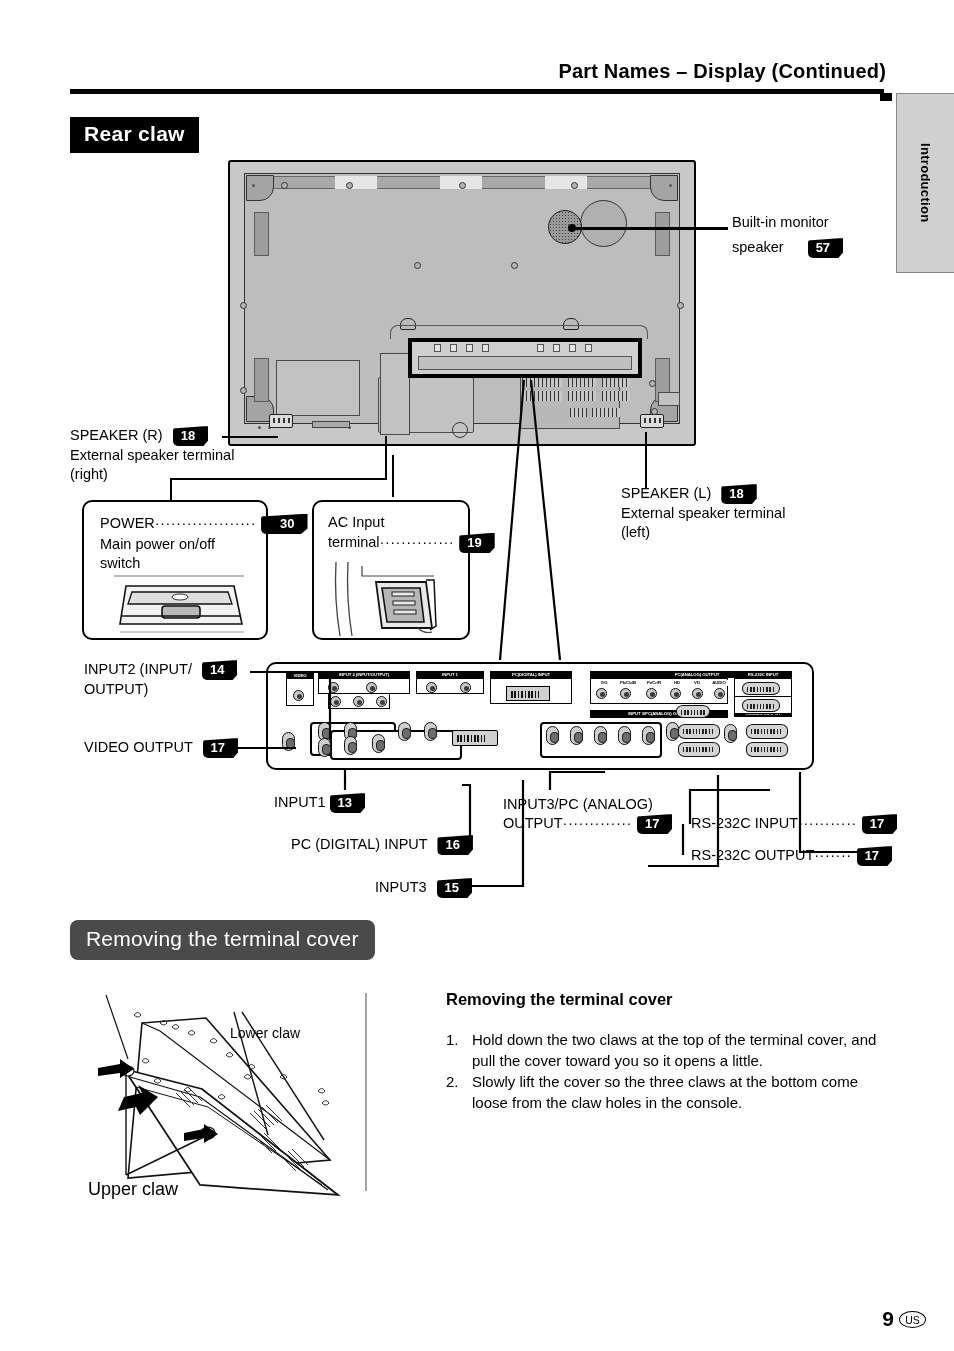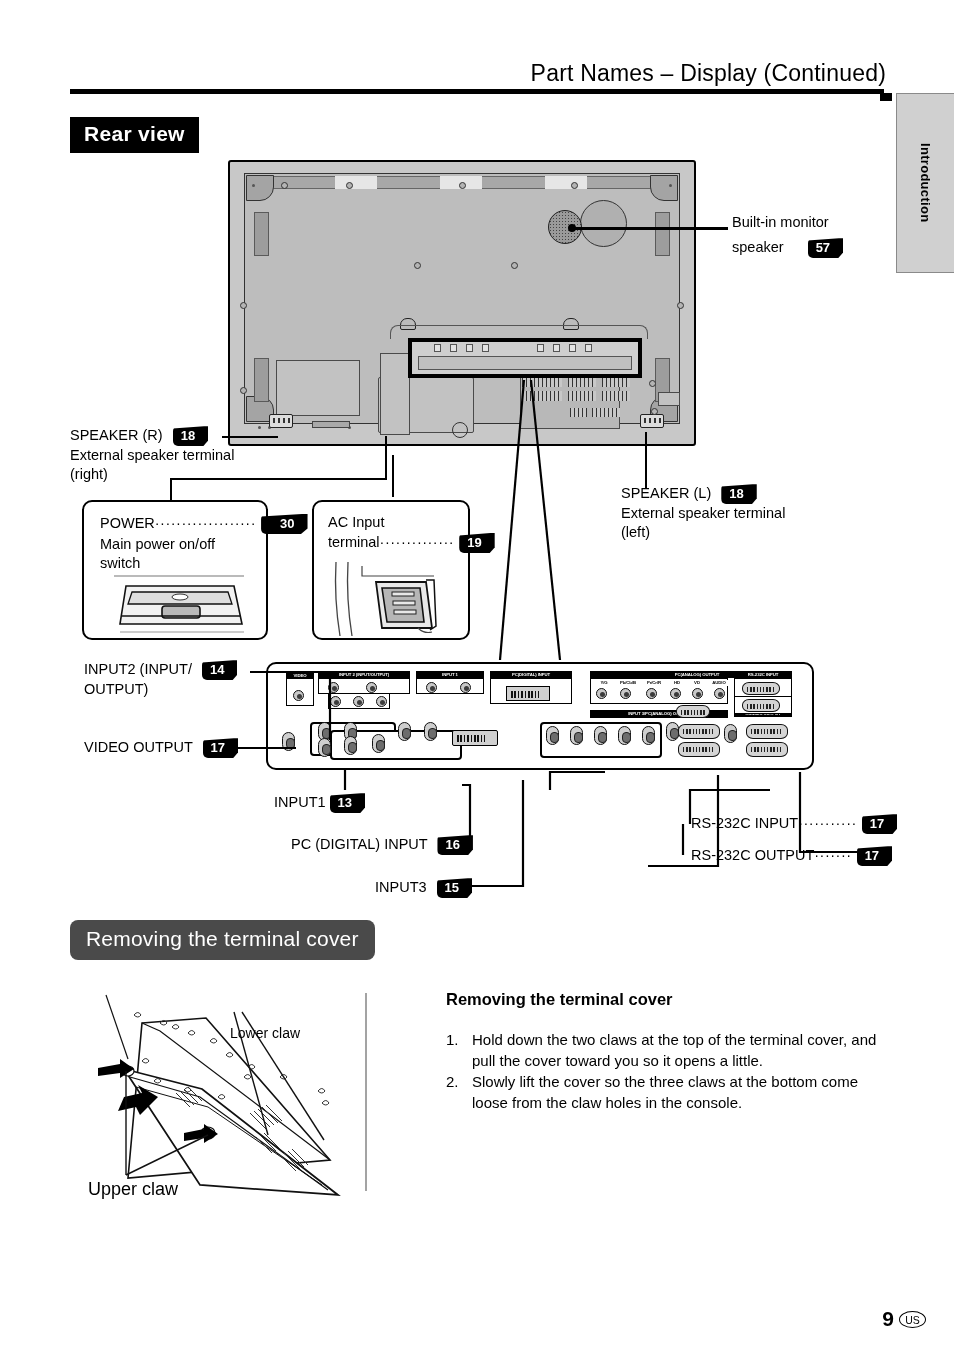--- a/index.html
+++ b/index.html
@@ -8,21 +8,21 @@
     background: #ffffff;
     font-family: "Liberation Sans", sans-serif;
     color: #000;
     overflow: hidden;
   }
   #page { position: relative; width: 954px; height: 1351px; }
 
   
   .hdr-title {
     position: absolute; right: 68px; top: 60px;
-    font-size: 23px; font-weight: normal; letter-spacing: .2px;
+    font-size: 20px; font-weight: bold; letter-spacing: .2px;
   }
   .hdr-rule {
     position: absolute; left: 70px; top: 89px; width: 814px; height: 5px;
     background: #000;
   }
   .section-black {
     position: absolute; left: 70px; top: 117px;
     background: #000; color: #fff;
     font-size: 21px; font-weight: bold;
     padding: 5px 14px 7px 14px;
@@ -213,21 +213,21 @@
   
   .claw-svg { position: absolute; left: 80px; top: 985px; }
 </style>
 </head>
 <body>
 
 <div id="page">
 
   <div class="hdr-title">Part Names – Display (Continued)</div>
   <div class="hdr-rule"></div>
-  <div class="section-black">Rear view</div>
+  <div class="section-black">Rear claw</div>
 
   <div class="tabmark"></div>
   <div class="sidetab">
     <span>Introduction</span>
   </div>
 
   <div class="monitor">
     <div class="mon-inner"></div>
     <div class="mon-topstrip"></div>
     <div class="mon-topwhite" style="left:105px;width:42px;"></div>
@@ -492,20 +492,25 @@
   <div class="lbl" style="left:291px;top:835px;">
     <span>PC (DIGITAL) INPUT</span>
     <span class="pg" style="margin-left:6px;">16</span>
   </div>
 
   <div class="lbl" style="left:375px;top:878px;">
     <span>INPUT3</span>
     <span class="pg" style="margin-left:6px;">15</span>
   </div>
 
+  <div class="lbl" style="left:503px;top:795px;">
+    <span>INPUT3/PC (ANALOG)</span><br>
+    <span>OUTPUT</span><span class="dots">·············</span>
+    <span class="pg" style="margin-left:1px;">17</span>
+  </div>
 
 
   <div class="lbl" style="left:691px;top:814px;">
     <span>RS-232C INPUT</span><span class="dots">···········</span>
     <span class="pg" style="margin-left:1px;">17</span>
   </div>
 
   <div class="lbl" style="left:691px;top:846px;">
     <span>RS-232C OUTPUT</span><span class="dots">·······</span>
     <span class="pg" style="margin-left:1px;">17</span>

